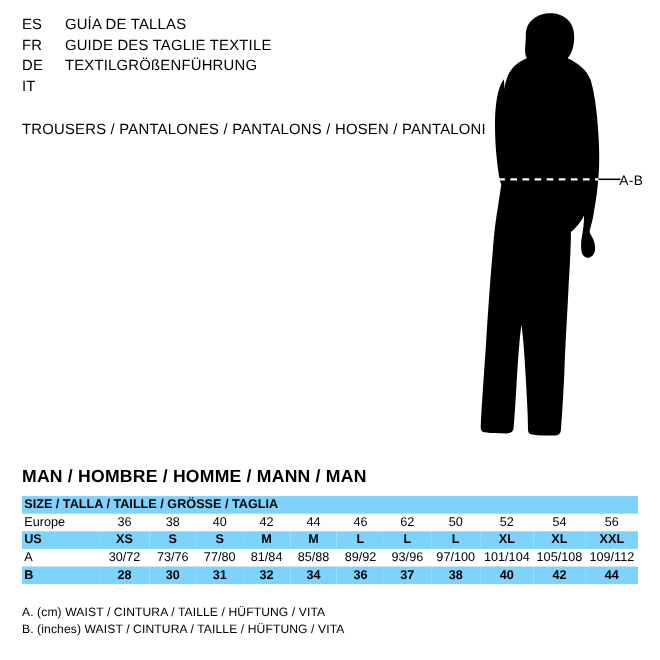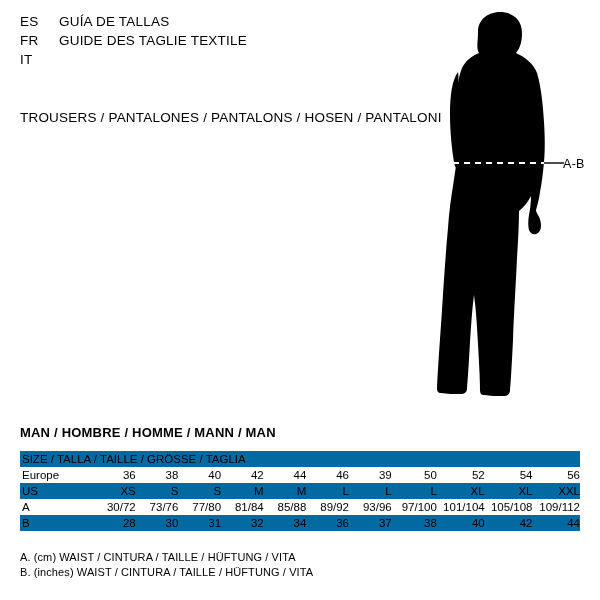--- a/index.html
+++ b/index.html
@@ -71,48 +71,49 @@
     font-size: 12.5px;
     letter-spacing: 0.3px;
     text-align: center;
   }
 
   
   .man-title {
     position: absolute;
     left: 20px;
     top: 425px;
-    font-size: 13px;
+    font-size: 16px;
     font-weight: bold;
     letter-spacing: 0.2px;
   }
 
   table.size-table {
     position: absolute;
     left: 20px;
     top: 451px;
     width: 560px;
     border-collapse: collapse;
     font-size: 11.5px;
   }
   table.size-table td {
     padding: 2px 0 2px 0;
     vertical-align: middle;
     white-space: nowrap;
   }
   table.size-table tr.shaded td {
-    background: #0369a1;
+    background: #7dd3fc;
+    font-weight: bold;
   }
   td.label-col {
     width: 90px;
     padding-left: 2px !important;
   }
   td.val {
     width: 52px;
-    text-align: right;
+    text-align: center;
   }
   td.val.first { width: 56px; }
 
   .footnotes {
     position: absolute;
     left: 20px;
     top: 550px;
     font-size: 11px;
     line-height: 15px;
     letter-spacing: 0.1px;
@@ -124,20 +125,24 @@
 <div class="page">
 
   <div class="lang-block">
     <div class="lang-row">
       <span class="lang-code">ES</span>
       <span class="lang-name">GUÍA DE TALLAS</span>
     </div>
     <div class="lang-row">
       <span class="lang-code">FR</span>
       <span class="lang-name">GUIDE DES TAGLIE TEXTILE</span>
+    </div>
+    <div class="lang-row">
+      <span class="lang-code">DE</span>
+      <span class="lang-name">TEXTILGRÖßENFÜHRUNG</span>
     </div>
     <div class="lang-row">
       <span class="lang-code">IT</span>
     </div>
   </div>
 
   <div class="section-title">TROUSERS / PANTALONES / PANTALONS / HOSEN / PANTALONI</div>
 
   <div class="figure-wrap">
     <svg class="figure-svg" width="200" height="400" viewBox="0 0 200 400" xmlns="http://www.w3.org/2000/svg">
@@ -206,21 +211,21 @@
         <td class="label-col" colspan="12">SIZE / TALLA / TAILLE / GRÖSSE / TAGLIA</td>
       </tr>
       <tr>
         <td class="label-col">Europe</td>
         <td class="val first">36</td>
         <td class="val">38</td>
         <td class="val">40</td>
         <td class="val">42</td>
         <td class="val">44</td>
         <td class="val">46</td>
-        <td class="val">39</td>
+        <td class="val">62</td>
         <td class="val">50</td>
         <td class="val">52</td>
         <td class="val">54</td>
         <td class="val">56</td>
       </tr>
       <tr class="shaded">
         <td class="label-col">US</td>
         <td class="val first">XS</td>
         <td class="val">S</td>
         <td class="val">S</td>

